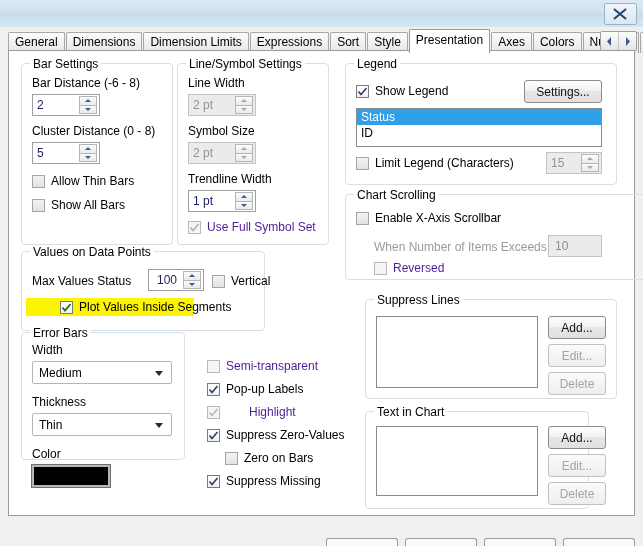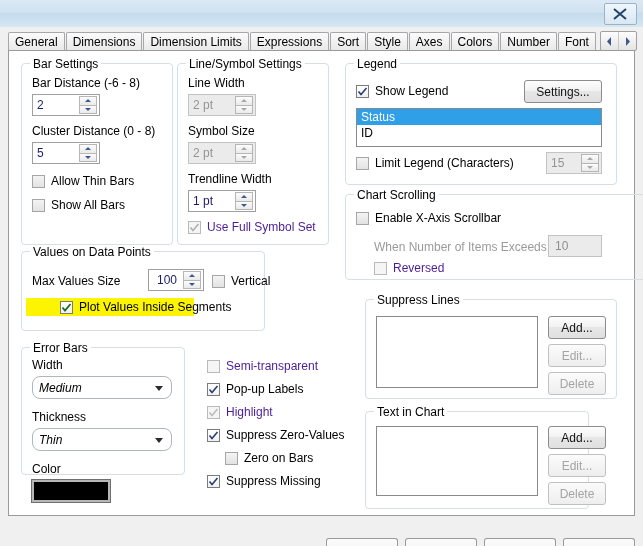--- a/index.html
+++ b/index.html
@@ -209,24 +209,23 @@
   .cb .box svg { position: absolute; left: 0px; top: 0px; }
   .cb .t { margin-left: 6px; font-size: 12px; color: #000; }
   .cb.disabled .t { color: #4c1d95; }
 
   
   .combo {
     position: absolute;
     height: 23px;
     border: 1px solid #aeb7bf;
     background: #ffffff;
-    border-radius: 8px;
-    box-sizing: border-box;
-    cursor: pointer;
-    font-style: italic;
+    border-radius: 2px;
+    box-sizing: border-box;
+    cursor: pointer;
   }
   .combo .val { position: absolute; left: 6px; top: 4px; font-size: 12px; }
   .combo .arr {
     position: absolute; right: 8px; top: 9px;
     width: 0; height: 0;
     border-left: 4px solid transparent;
     border-right: 4px solid transparent;
     border-top: 5px solid #2b2b2b;
   }
 
@@ -307,20 +306,21 @@
   </div>
 
   <div class="tabstrip">
     <div class="tabs">
       <div class="tab">General</div>
       <div class="tab">Dimensions</div>
       <div class="tab">Dimension Limits</div>
       <div class="tab">Expressions</div>
       <div class="tab">Sort</div>
       <div class="tab">Style</div>
+      <div class="tab active">Presentation</div>
       <div class="tab">Axes</div>
       <div class="tab">Colors</div>
       <div class="tab">Number</div>
       <div class="tab">Font</div>
     </div>
     <div class="tab-nav">
       <div>
         <svg width="7" height="9" viewBox="0 0 7 9">
           <path d="M5 0 L1 4.5 L5 9 Z" fill="#3c5a8c"></path>
         </svg>
@@ -422,21 +422,21 @@
             <path d="M1.5 5.5 L4 8.5 L9.5 2" stroke="#b0b0b0" stroke-width="1.6" fill="none"></path>
           </svg>
         </span>
         <span class="t">Use Full Symbol Set</span>
       </div>
     </div>
 
     <div class="group" style="left:12px; top:200px; width:244px; height:80px;">
       <div class="legend-label">Values on Data Points</div>
 
-      <div class="lbl" style="left:10px; top:22px;">Max Values Size</div>
+      <div class="lbl" style="left:10px; top:22px;">Max Values Status</div>
       <div class="spin" style="left:126px; top:17px; width:56px;">
         <div class="val right">100</div>
         <div class="arrows">
           <span>
               <i class="tri up"></i>
             </span>
           <span>
               <i class="tri dn"></i>
             </span>
         </div>
@@ -450,21 +450,21 @@
       <div class="cb zrel" style="left:10px; top:48px;">
         <span class="box">
           <svg width="11" height="11" viewBox="0 0 11 11">
             <path d="M1.5 5.5 L4 8.5 L9.5 2" stroke="#1c6b1c" stroke-width="1.8" fill="none"></path>
           </svg>
         </span>
         <span class="t">Plot Values Inside Segments</span>
       </div>
     </div>
 
-    <div class="group" style="left:12px; top:296px; width:164px; height:128px;">
+    <div class="group" style="left:12px; top:281px; width:164px; height:128px;">
       <div class="legend-label">Error Bars</div>
 
       <div class="lbl" style="left:10px; top:10px;">Width</div>
       <div class="combo" style="left:10px; top:28px; width:140px;">
         <span class="val">Medium</span>
         <span class="arr"></span>
       </div>
 
       <div class="lbl" style="left:10px; top:62px;">Thickness</div>
       <div class="combo" style="left:10px; top:80px; width:140px;">
@@ -483,21 +483,21 @@
 
     <div class="cb" style="left:198px; top:331px;text-align:right;">
       <span class="box">
         <svg width="11" height="11" viewBox="0 0 11 11">
           <path d="M1.5 5.5 L4 8.5 L9.5 2" stroke="#2a3f6e" stroke-width="1.6" fill="none"></path>
         </svg>
       </span>
       <span class="t">Pop-up Labels</span>
     </div>
 
-    <div class="cb disabled" style="left:198px; top:354px;">
+    <div class="cb disabled" style="left:198px; top:354px;gap:23px;">
       <span class="box">
         <svg width="11" height="11" viewBox="0 0 11 11">
           <path d="M1.5 5.5 L4 8.5 L9.5 2" stroke="#bcbcbc" stroke-width="1.6" fill="none"></path>
         </svg>
       </span>
       <span class="t">Highlight</span>
     </div>
 
     <div class="cb" style="left:198px; top:377px;">
       <span class="box">

